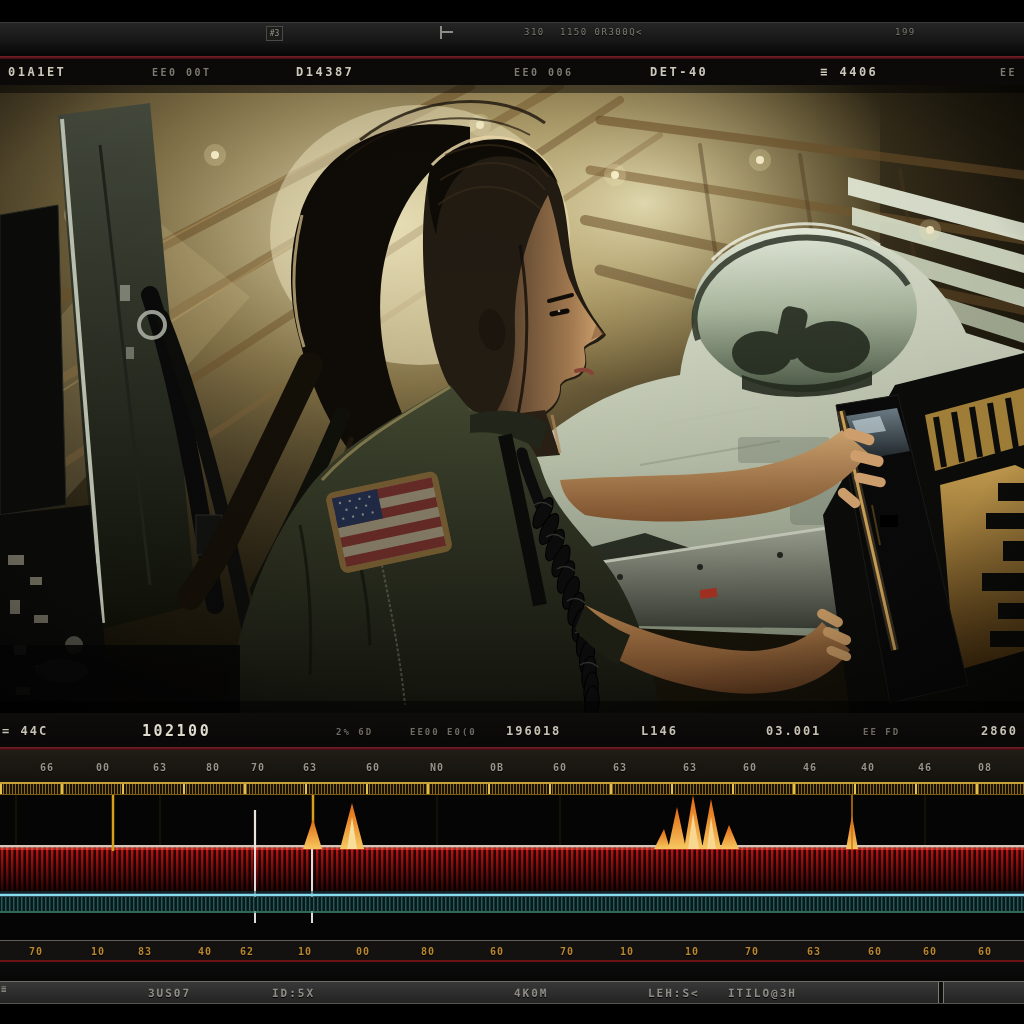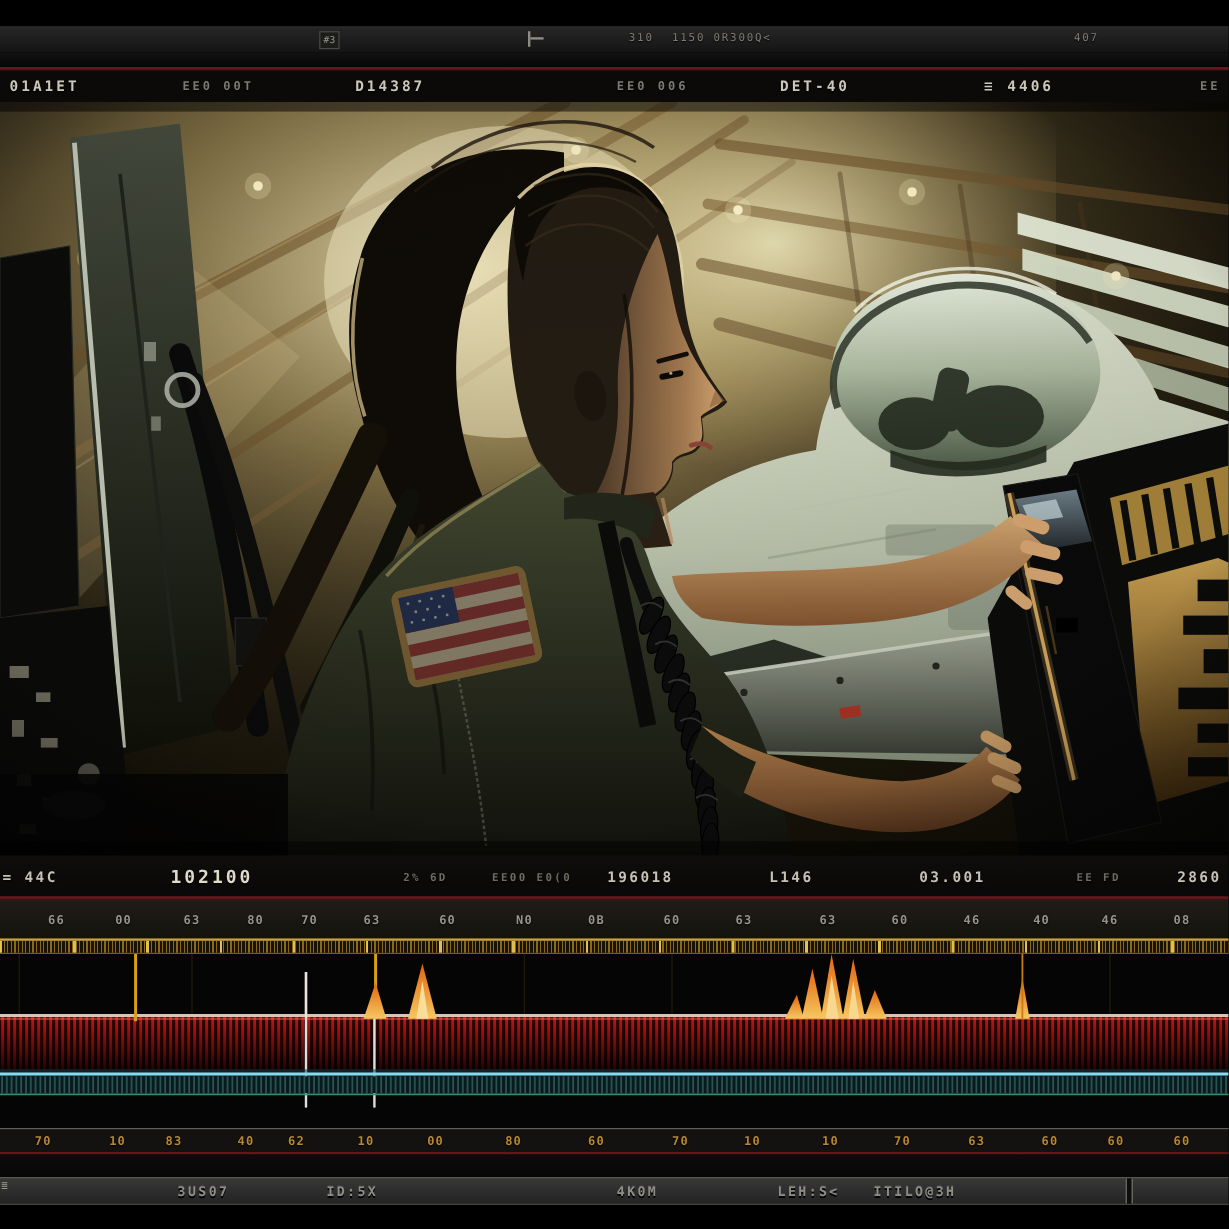--- a/index.html
+++ b/index.html
@@ -64,21 +64,21 @@
 <div id="stage">
 
 
   <div class="bar sub-bar">
     <span class="marker-chip">#3</span>
     <span class="scrub-cursor">
         <i></i>
       </span>
     <span class="code" style="left:524px">310</span>
     <span class="code" style="left:560px">1150 0R300Q&lt;</span>
-    <span class="code" style="left:895px">407</span>
+    <span class="code" style="left:895px">199</span>
   </div>
 
   <div class="bar gap-a"></div>
   <div class="redline r1"></div>
 
   <div class="bar clapper">
     <span class="code" style="left:8px">01A1ET</span>
     <span class="code sm" style="left:152px">EE0 00T</span>
     <span class="code" style="left:296px">D14387</span>
     <span class="code sm" style="left:514px">EE0 006</span>
@@ -420,21 +420,21 @@
   </div>
 
   <div class="bar lower-bar">
     <span class="code" style="left:2px">= 44C</span>
     <span class="code lg" style="left:142px">102100</span>
     <span class="code sm" style="left:336px">2% 6D</span>
     <span class="code sm" style="left:410px">EE00 E0(0</span>
     <span class="code" style="left:506px">196018</span>
     <span class="code" style="left:641px">L146</span>
     <span class="code" style="left:766px">03.001</span>
-    <span class="code sm" style="left:897px">EE FD</span>
+    <span class="code sm" style="left:863px">EE FD</span>
     <span class="code" style="left:981px">2860</span>
   </div>
 
   <div class="redline r2"></div>
 
   <div class="bar tickrow-top">
     <span class="tick" style="left:47px">66</span>
     <span class="tick" style="left:103px">00</span>
     <span class="tick" style="left:160px">63</span>
     <span class="tick" style="left:213px">80</span>

